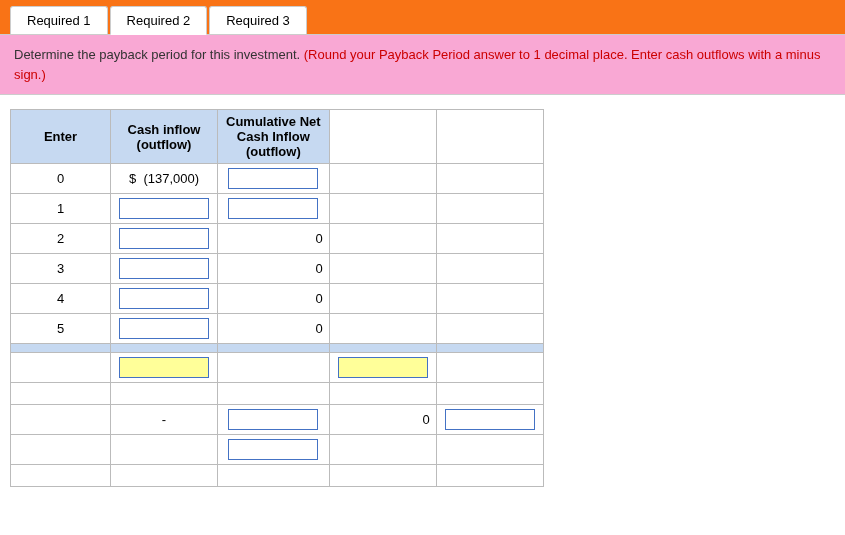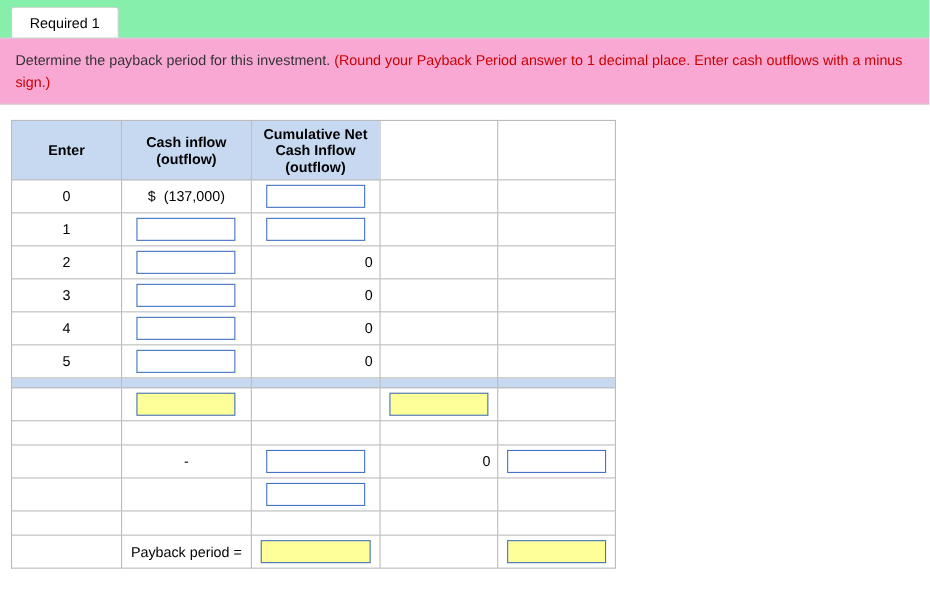--- a/index.html
+++ b/index.html
@@ -1,19 +1,19 @@
 <!DOCTYPE html>
 <html><head>
   <meta charset="utf-8">
   <style>
     * { box-sizing: border-box; margin: 0; padding: 0; }
     body { font-family: Arial, sans-serif; font-size: 13px; background: #fff; width: 845px; min-height: 535px; }
 
     
-    .tabs { display: flex; border-bottom: 1px solid #ccc; padding: 6px 10px 0 10px; background: #86efac; }
+    .tabs { display: flex; border-bottom: 1px solid #ccc; padding: 6px 10px 0 10px; background: #f97316; }
     .tab {
       padding: 6px 16px;
       border: 1px solid #ccc;
       border-bottom: none;
       background: #fff;
       cursor: pointer;
       font-size: 13px;
       margin-right: 2px;
       border-radius: 3px 3px 0 0;
     }
@@ -61,20 +61,22 @@
     .data-table td.static-val { text-align: right; padding-right: 6px; }
 
     .blue-header-row td { background: #c6d9f1; }
     .empty-row td { background: #fff; height: 22px; }
   </style>
 </head>
 <body>
 
 <div class="tabs">
   <div class="tab">Required 1</div>
+  <div class="tab active">Required 2</div>
+  <div class="tab">Required 3</div>
 </div>
 
 <div class="instruction">
   <span>Determine the payback period for this investment. </span><span class="red">(Round your Payback Period answer to 1 decimal place. Enter cash outflows with a minus sign.)</span>
 </div>
 
 <div class="main">
   <table class="data-table">
     <thead>
       <tr>
@@ -203,29 +205,16 @@
       </tr>
 
       <tr class="empty-row">
         <td></td>
         <td></td>
         <td></td>
         <td></td>
         <td></td>
       </tr>
 
-      <tr>
-        <td></td>
-        <td style="text-align:right;">
-          <span>Payback period =</span>
-        </td>
-        <td>
-          <input type="text" class="yellow-bg" value="" style="width: 100px;">
-        </td>
-        <td></td>
-        <td>
-          <input type="text" class="yellow-bg" value="" style="">
-        </td>
-      </tr>
     </tbody>
   </table>
 
 </div>
 
 </body></html>

